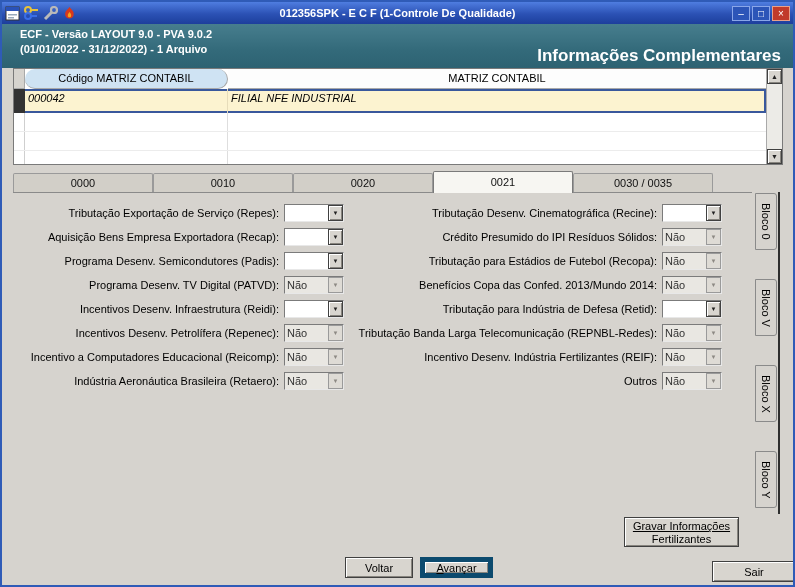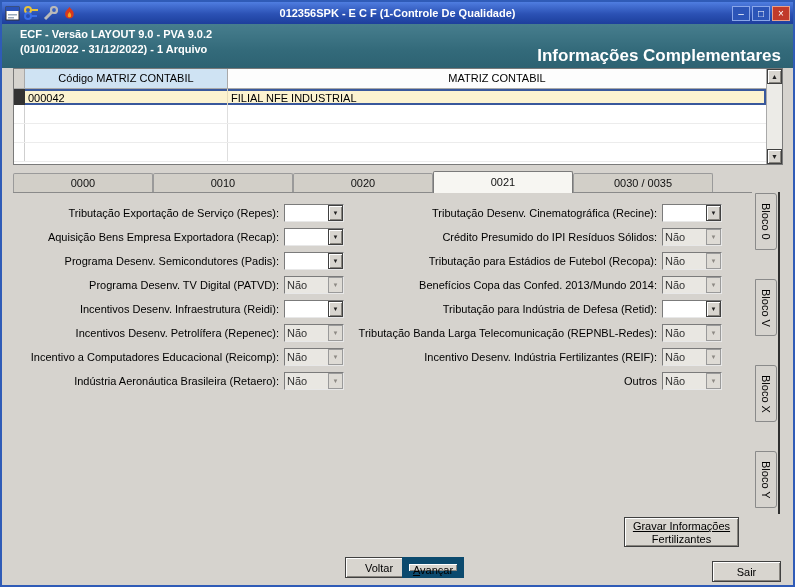--- a/index.html
+++ b/index.html
@@ -42,23 +42,23 @@
 
   
   .grid {
     position:absolute; left:11px; top:66px; width:770px; height:97px;
     background:#fff; border:1px solid #7a7a7a; display:flex;
   }
   .grid-main { flex:1; display:flex; flex-direction:column; overflow:hidden; }
   .grid-hrow { display:flex; height:20px; flex:none; }
   .gh-sel { width:11px; background:#d6d3ce; border-right:1px solid #a9a9a9; border-bottom:1px solid #a9a9a9; }
   .gh-c1 { width:203px; background:#cfe3f3; border-right:1px solid #a9a9a9; border-bottom:1px solid #a9a9a9;
-           text-align:center; font-size:11px; line-height:19px; }
+           text-align:center; font-size:11px; line-height:19px;border-radius:10px; }
   .gh-c2 { flex:1; background:#fdfdfd; border-bottom:1px solid #a9a9a9; text-align:center; font-size:11px; line-height:19px; }
-  .grid-row.sel { display:flex; height:16px; flex:none; background:#fcf3d0; box-shadow: inset 0 0 0 2px #39589c; }
+  .grid-row.sel { display:flex; height:24px; flex:none; background:#fcf3d0; box-shadow: inset 0 0 0 2px #39589c; font-style: italic; }
   .gr-sel { width:11px; background:#333; }
   .gr-c1 { width:203px; font-size:11px; line-height:19px; padding-left:3px; border-right:1px solid #e6dcba; }
   .gr-c2 { flex:1; font-size:11px; line-height:19px; padding-left:3px; }
   .grid-row.empty { display:flex; height:19px; flex:none; border-bottom:1px solid #ececec; }
   .er-sel { width:11px; border-right:1px solid #cfcfcf; }
   .er-c1 { width:203px; border-right:1px solid #dedede; }
   .er-c2 { flex:1; }
   .grid-scroll {
     width:16px; flex:none; background:#ecebe7; border-left:1px solid #a9a9a9;
     display:flex; flex-direction:column; justify-content:space-between;
@@ -116,23 +116,23 @@
   
   .btn3d {
     background:#d8d5cf; border:1px solid #404040;
     box-shadow: inset 1px 1px 0 #ffffff, inset -1px -1px 0 #87847e;
     font-family:inherit; font-size:11px; color:#000; text-align:center;
   }
   .gravar { position:absolute; left:622px; top:515px; width:115px; height:30px; line-height:13px; padding-top:1px; }
   .gravar .l1 { display:block; text-decoration:underline;border-radius:6px; }
   .gravar .l2 { display:block; }
   .voltar { position:absolute; left:343px; top:555px; width:68px; height:21px; }
-  .avancar { position:absolute; left:400px; top:555px; width:62px; height:21px; border:7px solid #0c4a6e; }
+  .avancar { position:absolute; left:418px; top:555px; width:73px; height:21px; border:5px solid #0c4a6e; }
   .avancar .accel { text-decoration:underline; }
-  .sair { position:absolute; left:710px; top:559px; width:69px; height:21px; }
+  .sair { position:absolute; left:710px; top:559px; width:84px; height:21px; }
 </style>
 </head>
 <body>
 
 <div class="window">
 
   <div class="titlebar">
     <div class="tb-icons">
       <span class="tb-icon">
         <svg width="15" height="15">

